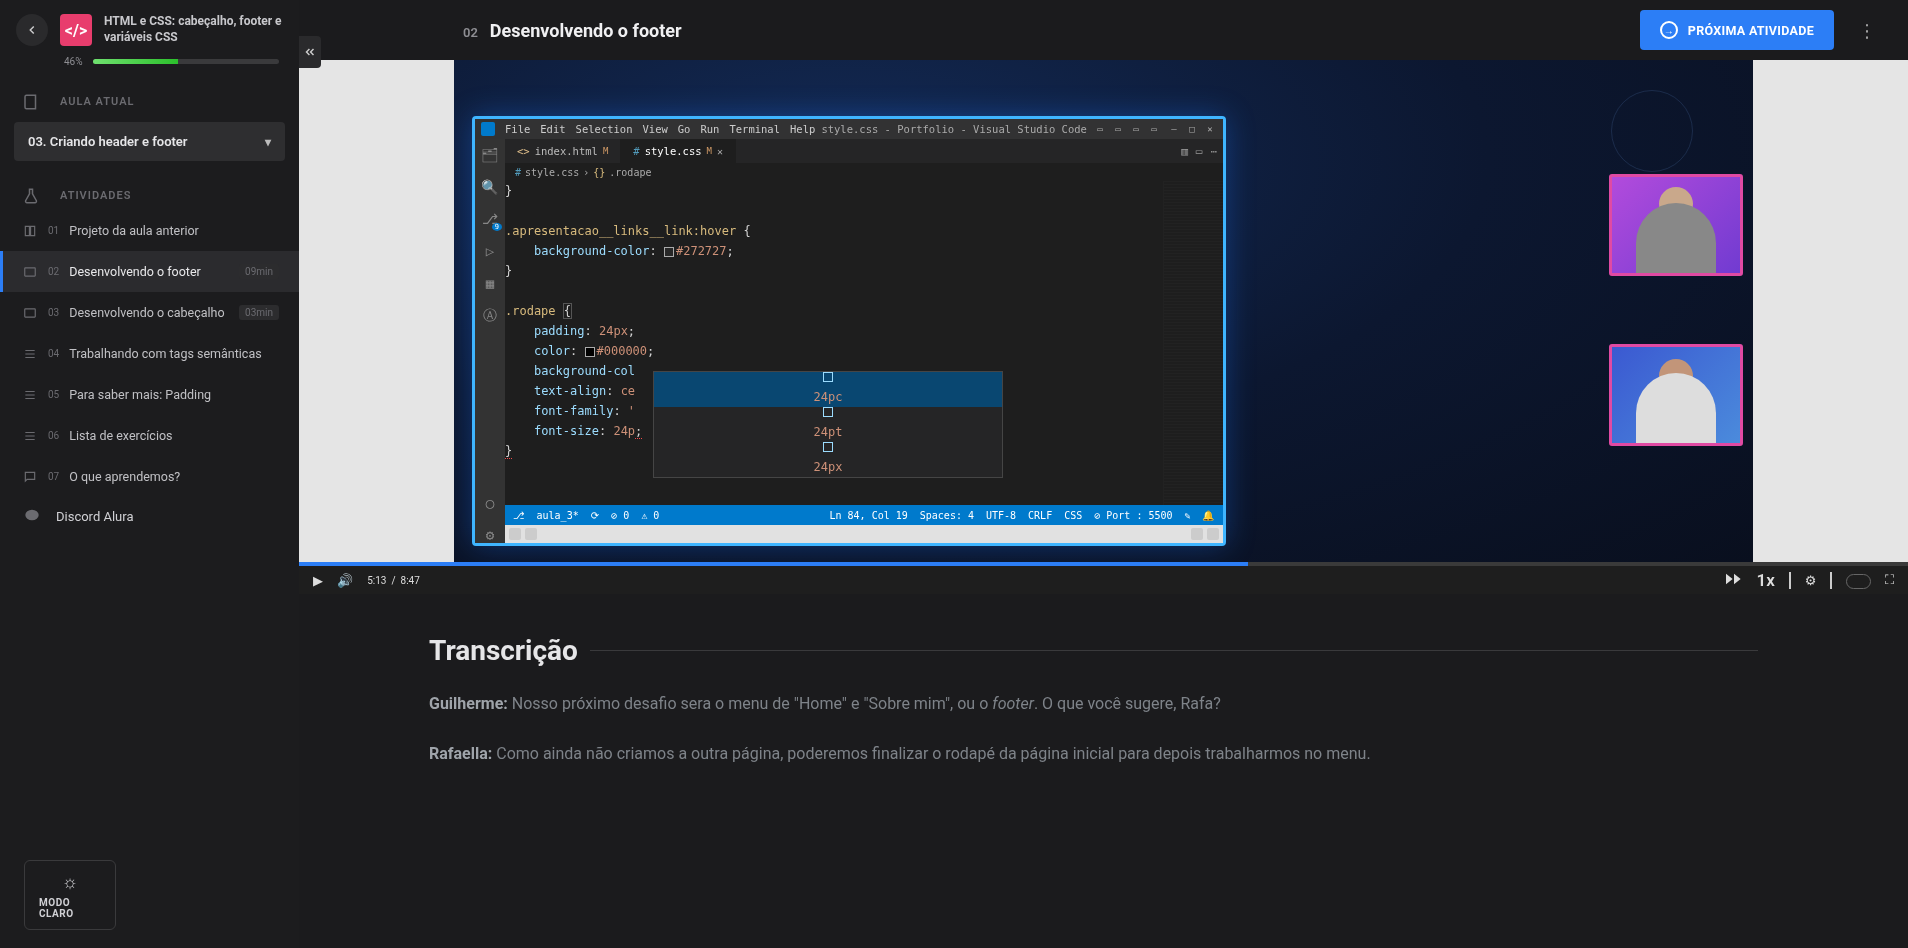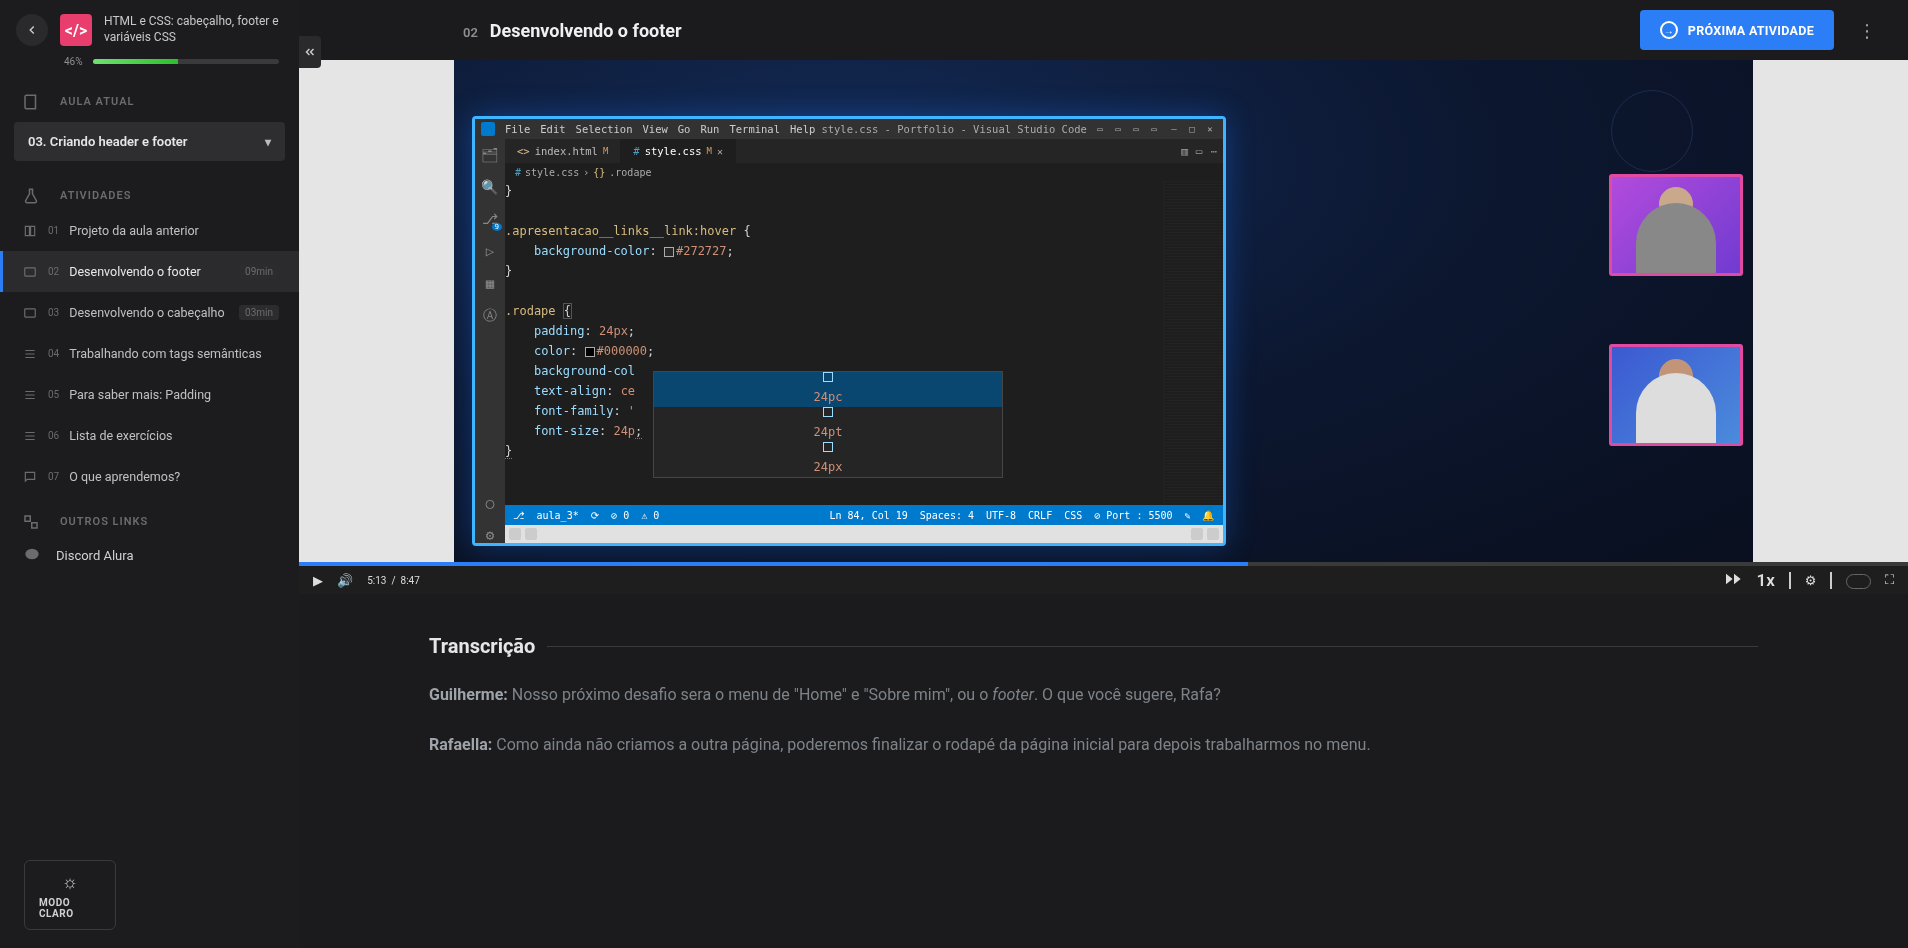--- a/index.html
+++ b/index.html
@@ -55,21 +55,21 @@
   }
   .course-icon {
     width:32px; height:32px;
     background:#e83d6d;
     border-radius:4px;
     flex:0 0 auto;
     display:flex;align-items:center;justify-content:center;
     color:#fff;font-size:16px;font-weight:bold;
   }
   .course-title-block { flex:1; line-height:1.3; }
-  .course-title { font-size:12px; color:#c8c8cc; }
+  .course-title { font-size:12px; color:#c8c8cc;font-weight:bold; }
   .progress-row { display:flex; align-items:center; gap:10px; padding: 4px 20px 10px 20px; margin-left:44px; }
   .progress-pct { font-size:10px; color:var(--text-muted); }
   .progress-bar { flex:1; height:5px; background:#3a3a3c; border-radius:3px; overflow:hidden; }
   .progress-fill { height:100%; background: linear-gradient(90deg,#6fe06f,#2cc02c); width:46%; }
 
   .section-label {
     padding: 18px 20px 8px 60px;
     font-size: 11px;
     letter-spacing: 1px;
     color: var(--text-dim);
@@ -333,21 +333,21 @@
   .speed{font-size:17px;font-weight:600;}
   .pill{border:1px solid #666;border-radius:10px;padding:1px 10px;font-size:10px;}
   .sqbtn{width:14px;height:10px;border:1px solid #ccc;}
 
   
   .content{
     flex:1;overflow-y:auto;padding:40px 150px 40px 130px;
     background:#1b1b1d;
   }
   .trans-title{
-    font-size:20px;font-weight:700;color:#e6e6e8;
+    font-size:28px;font-weight:700;color:#e6e6e8;
     display:flex;align-items:center;gap:12px;
   }
   .trans-title .line{flex:1;height:1px;background:#3a3a3c;}
   .trans-p{
     font-size:16px;line-height:1.6;color:var(--trans-text);
     margin:24px 0;
   }
   .trans-p .speaker{font-weight:700;color:var(--trans-speaker);}
   .trans-p em{font-style:italic;}
 </style>
@@ -458,29 +458,20 @@
           <span class="act-icon">
             <svg width="14" height="14" viewBox="0 0 24 24" fill="none" stroke="currentColor" stroke-width="2">
               <path d="M4 4h16v12H7l-3 3z"></path>
             </svg>
           </span>
           <span class="act-num">07</span>
           <span class="act-name">O que aprendemos?</span>
         </div>
       </div>
 
-    <div class="section-label">
-      <span class="sec-icon">
-        <svg width="18" height="18" viewBox="0 0 24 24" fill="none" stroke="currentColor" stroke-width="2">
-            <rect x="4" y="4" width="7" height="7"></rect>
-            <rect x="13" y="13" width="7" height="7"></rect>
-          </svg>
-      </span>
-      <span>OUTROS LINKS</span>
-    </div>
 
     <div id="links-container">
         <div class="link-item">
           <span class="li-icon"><svg width="16" height="16" viewBox="0 0 24 24" fill="currentColor">
               <ellipse cx="12" cy="12" rx="10" ry="8"></ellipse>
             </svg></span>
           <span>Discord Alura</span>
         </div>
       </div>
 

